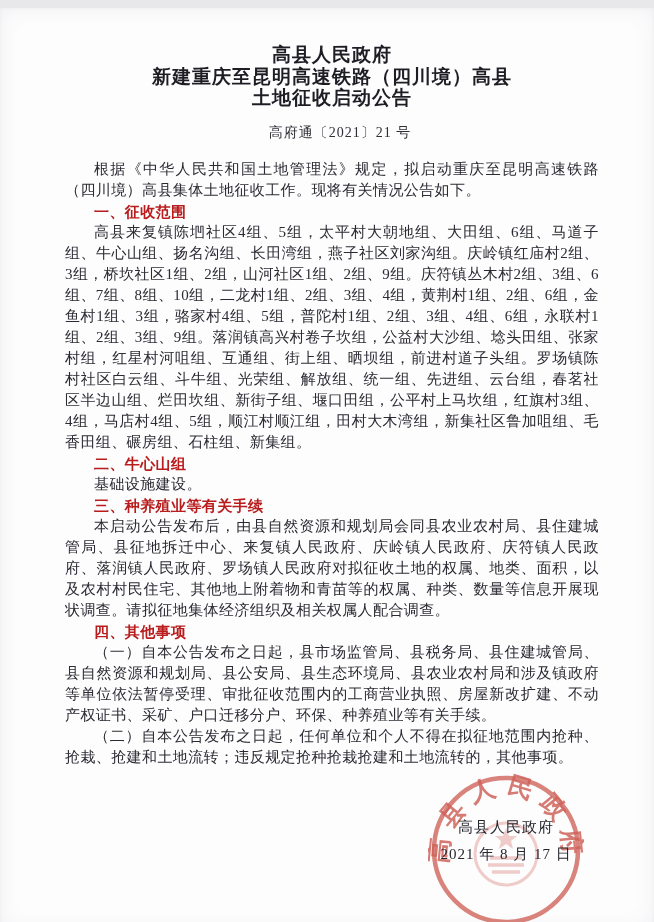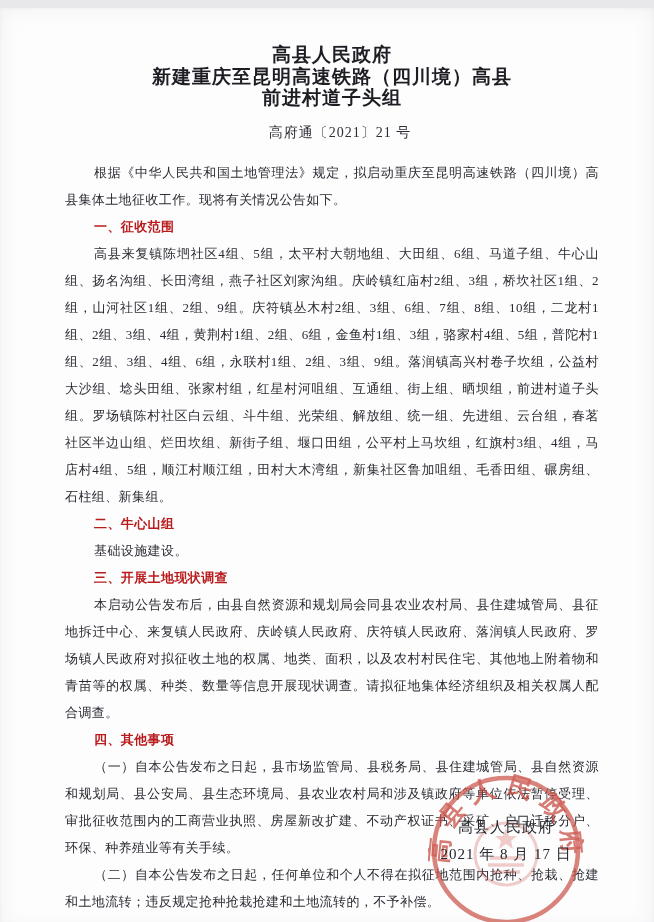--- a/index.html
+++ b/index.html
@@ -33,22 +33,22 @@
   .doc-number{
     text-align:center;
     font-size:14px;
     letter-spacing:1px;
     margin-top:15px;
     margin-right:-16px;
     color:#2e2e36;
   }
   .body-text{
     margin-top:17px;
-    font-size:13px;
-    line-height:27px;
+    font-size:15px;
+    line-height:21px;
     text-align:justify;
     letter-spacing:.4px;
   }
   .body-text .p{
     text-indent:29px;
     margin:0;
   }
   .body-text .h{
     text-indent:29px;
     margin:0;
@@ -78,36 +78,36 @@
 </head>
 <body>
 
 <div class="page">
 
   <div class="content">
 
     <div class="title">
       <div>高县人民政府</div>
       <div>新建重庆至昆明高速铁路（四川境）高县</div>
-      <div>前进村道子头组</div>
+      <div>土地征收启动公告</div>
     </div>
 
     <div class="doc-number">高府通〔2021〕21 号</div>
 
     <div class="body-text">
       <p class="p">根据《中华人民共和国土地管理法》规定，拟启动重庆至昆明高速铁路（四川境）高县集体土地征收工作。现将有关情况公告如下。</p>
       <p class="h">一、征收范围</p>
       <p class="p">高县来复镇陈垇社区4组、5组，太平村大朝地组、大田组、6组、马道子组、牛心山组、扬名沟组、长田湾组，燕子社区刘家沟组。庆岭镇红庙村2组、3组，桥坎社区1组、2组，山河社区1组、2组、9组。庆符镇丛木村2组、3组、6组、7组、8组、10组，二龙村1组、2组、3组、4组，黄荆村1组、2组、6组，金鱼村1组、3组，骆家村4组、5组，普陀村1组、2组、3组、4组、6组，永联村1组、2组、3组、9组。落润镇高兴村卷子坎组，公益村大沙组、埝头田组、张家村组，红星村河咀组、互通组、街上组、晒坝组，前进村道子头组。罗场镇陈村社区白云组、斗牛组、光荣组、解放组、统一组、先进组、云台组，春茗社区半边山组、烂田坎组、新街子组、堰口田组，公平村上马坎组，红旗村3组、4组，马店村4组、5组，顺江村顺江组，田村大木湾组，新集社区鲁加咀组、毛香田组、碾房组、石柱组、新集组。</p>
       <p class="h">二、牛心山组</p>
       <p class="p">基础设施建设。</p>
-      <p class="h">三、开展土地现状调查</p>
+      <p class="h">三、种养殖业等有关手续</p>
       <p class="p">本启动公告发布后，由县自然资源和规划局会同县农业农村局、县住建城管局、县征地拆迁中心、来复镇人民政府、庆岭镇人民政府、庆符镇人民政府、落润镇人民政府、罗场镇人民政府对拟征收土地的权属、地类、面积，以及农村村民住宅、其他地上附着物和青苗等的权属、种类、数量等信息开展现状调查。请拟征地集体经济组织及相关权属人配合调查。</p>
       <p class="h">四、其他事项</p>
       <p class="p">（一）自本公告发布之日起，县市场监管局、县税务局、县住建城管局、县自然资源和规划局、县公安局、县生态环境局、县农业农村局和涉及镇政府等单位依法暂停受理、审批征收范围内的工商营业执照、房屋新改扩建、不动产权证书、采矿、户口迁移分户、环保、种养殖业等有关手续。</p>
-      <p class="p">（二）自本公告发布之日起，任何单位和个人不得在拟征地范围内抢种、抢栽、抢建和土地流转；违反规定抢种抢栽抢建和土地流转的，不予补偿。</p>
+      <p class="p">（二）自本公告发布之日起，任何单位和个人不得在拟征地范围内抢种、抢栽、抢建和土地流转；违反规定抢种抢栽抢建和土地流转的，其他事项。</p>
     </div>
 
   </div>
 
   <svg class="seal" viewBox="0 0 156 156" xmlns="http://www.w3.org/2000/svg">
     <circle cx="78" cy="78" r="72" fill="none" stroke="#c94f44" stroke-width="4.5" opacity="0.78"></circle>
     <g opacity="0.32" stroke="#cd564b" fill="none">
       <circle cx="78" cy="82" r="31" stroke-width="3"></circle>
       <path d="M78 56 L81 64 L89 64 L83 69 L85 77 L78 72 L71 77 L73 69 L67 64 L75 64 Z" fill="#cd564b" stroke="none"></path>
       <path d="M62 86 H94 M60 93 H96 M64 100 H92" stroke-width="3.5"></path>

